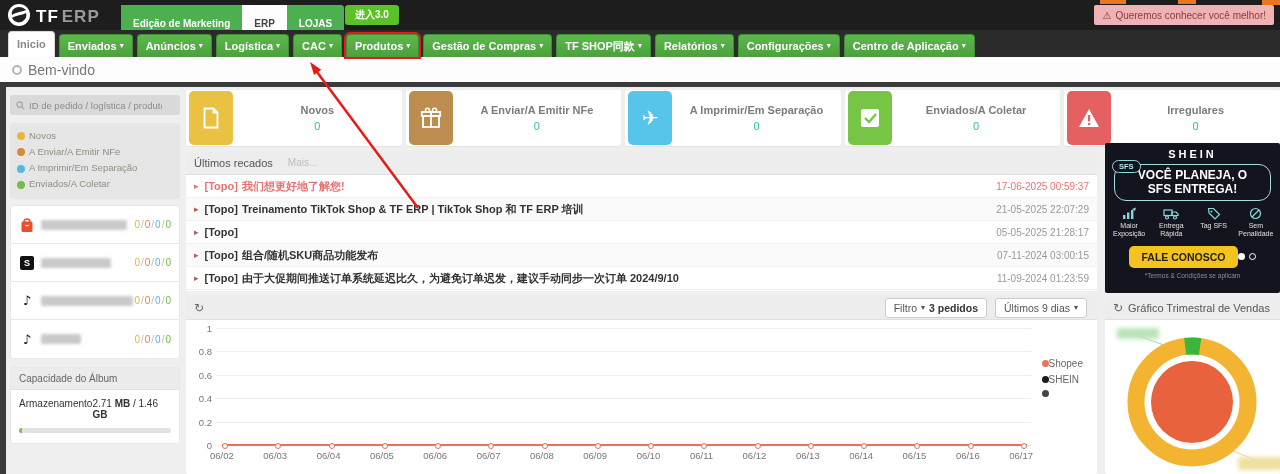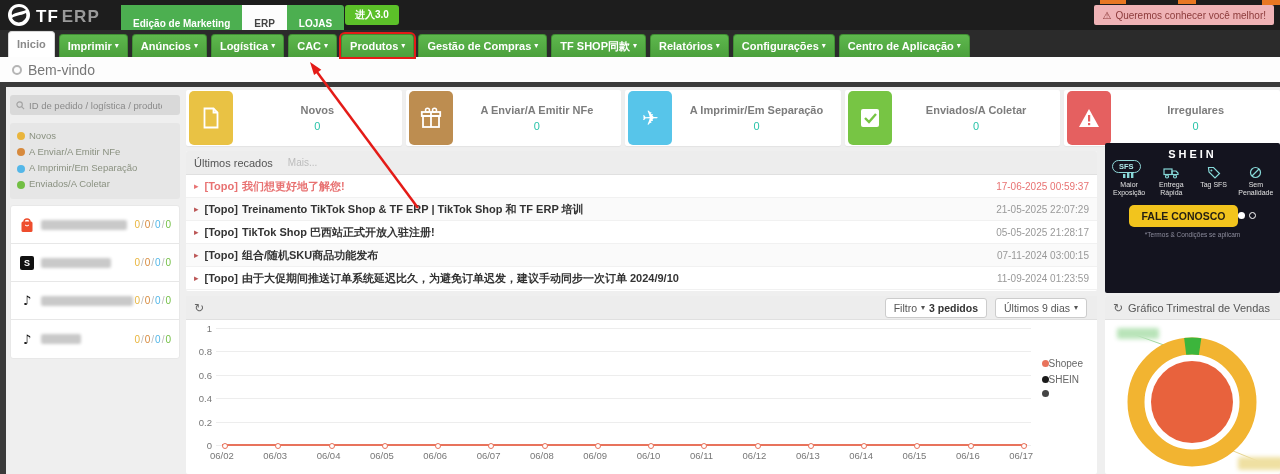--- a/index.html
+++ b/index.html
@@ -151,21 +151,21 @@
     <div class="strip" style="left:1100px;width:26px;"></div>
     <div class="strip" style="left:1178px;width:18px;"></div>
     <div class="strip" style="left:1262px;width:18px;height:5px;"></div>
   </div>
 
   <div class="navbar">
     <div class="tab active">
         <span>Inicio</span>
       </div>
     <div class="tab">
-        <span>Imprimir</span>
+        <span>Enviados</span>
         <span class="caret">▾</span>
       </div>
     <div class="tab">
         <span>Anúncios</span>
         <span class="caret">▾</span>
       </div>
     <div class="tab">
         <span>Logística</span>
         <span class="caret">▾</span>
       </div>
@@ -259,20 +259,32 @@
         <span class="blur-name" style="width:92px"></span>
         <span class="counts"><span style="color: rgb(233, 181, 61);">0</span><span class="sep">/</span><span style="color: rgb(215, 138, 61);">0</span><span class="sep">/</span><span style="color: rgb(84, 183, 232);">0</span><span class="sep">/</span><span style="color: rgb(114, 191, 68);">0</span></span>
       </div>
       <div class="shoprow">
         <span class="shop-ico tiktok-note">♪</span>
         <span class="blur-name" style="width:40px"></span>
         <span class="counts"><span style="color: rgb(233, 181, 61);">0</span><span class="sep">/</span><span style="color: rgb(215, 138, 61);">0</span><span class="sep">/</span><span style="color: rgb(84, 183, 232);">0</span><span class="sep">/</span><span style="color: rgb(114, 191, 68);">0</span></span>
       </div>
     </div>
 
+    <div class="albumbox">
+      <div class="album-head">Capacidade do Álbum</div>
+      <div class="album-body">
+        <div class="album-row">
+          <span>Armazenamento</span>
+          <span><span>2.71</span> <b>MB</b> <span>/</span> <span>1.46</span> <b>GB</b></span>
+        </div>
+        <div class="album-bar">
+            <div class="album-fill"></div>
+          </div>
+      </div>
+    </div>
   </div>
 
   <div class="cards">
     <div class="card">
       <div class="card-ico" style="background: rgb(233, 194, 68);">
         <svg width="20" height="22" viewBox="0 0 20 22">
             <path d="M3.5 1.5 h9 l4 4 v15 h-13 z" fill="none" stroke="#fff" stroke-width="1.8"></path>
             <path d="M12.5 1.5 v4 h4" fill="none" stroke="#fff" stroke-width="1.8"></path>
           </svg>
       </div>
@@ -345,21 +357,20 @@
       </div>
     <div class="rrow">
         <span class="tri">▸</span>
         <span class="rtag">[Topo]</span>
         <span class="rtxt">Treinamento TikTok Shop &amp; TF ERP | TikTok Shop 和 TF ERP 培训</span>
         <span class="rdate">21-05-2025 22:07:29</span>
       </div>
     <div class="rrow">
         <span class="tri">▸</span>
         <span class="rtag">[Topo]</span>
-        <span class="rtxt">TikTok Shop 巴西站正式开放入驻注册!</span>
         <span class="rdate">05-05-2025 21:28:17</span>
       </div>
     <div class="rrow">
         <span class="tri">▸</span>
         <span class="rtag">[Topo]</span>
         <span class="rtxt">组合/随机SKU商品功能发布</span>
         <span class="rdate">07-11-2024 03:00:15</span>
       </div>
     <div class="rrow">
         <span class="tri">▸</span>
@@ -460,20 +471,24 @@
         <span>06/14</span>
         <span>06/15</span>
         <span>06/16</span>
         <span>06/17</span>
       </div>
   </div>
 
   <div class="shein-ad">
     <div class="ad-brand">SHEIN</div>
     <div class="ad-badge">SFS</div>
+    <div class="ad-box">
+      <div>VOCÊ PLANEJA, O</div>
+      <div>SFS ENTREGA!</div>
+    </div>
     <div class="ad-feats">
       <div class="feat">
         <svg width="15" height="13" viewBox="0 0 15 13">
             <rect x="1" y="8" width="2.4" height="4" fill="#86d8d8"></rect>
             <rect x="5" y="5.5" width="2.4" height="6.5" fill="#86d8d8"></rect>
             <rect x="9" y="3" width="2.4" height="9" fill="#86d8d8"></rect>
             <path d="M10 2 L14 0.5 L13 4" fill="#86d8d8"></path>
           </svg>
         <div class="feat-label">Maior Exposição</div>
       </div>

